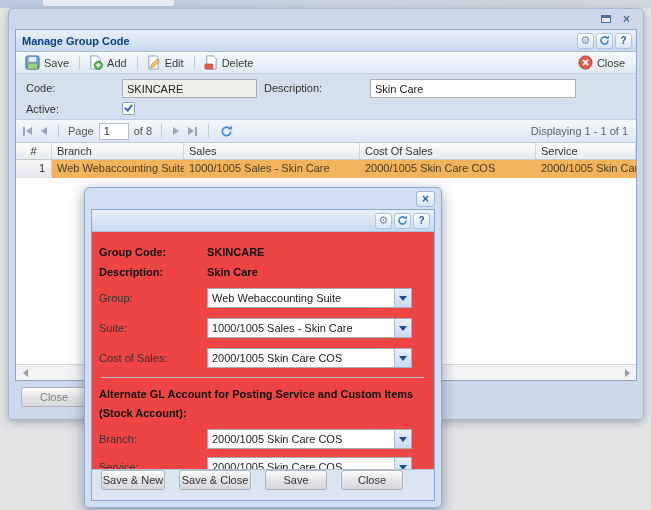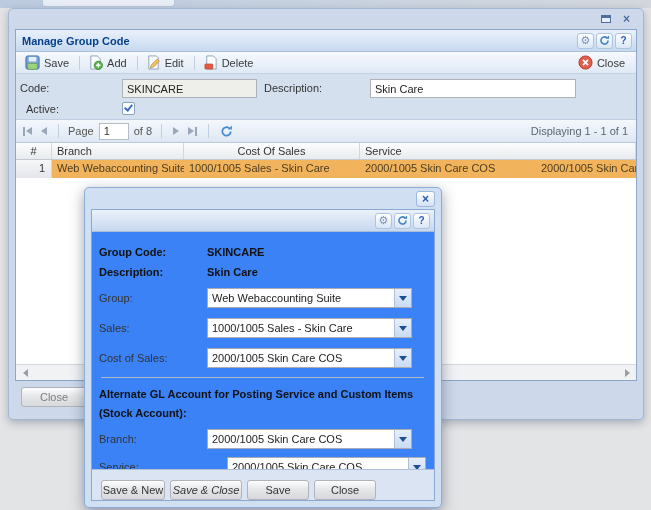--- a/index.html
+++ b/index.html
@@ -59,21 +59,21 @@
   .pg-input { width:30px; height:17px; border:1px solid #b5bdc8; padding:0 4px; font-size:11px;
     font-family:"Liberation Sans",sans-serif; color:#333; background:#fff; }
   .displaying { margin-left:auto; color:#5c6670; padding-right:3px; }
 
   .grid-hd { height:17px; flex:0 0 17px; display:flex; background:linear-gradient(#fcfdfe,#e8ebef);
     border-bottom:1px solid #c5c9d0; color:#333; }
   .gh-cell { border-right:1px solid #d3d6dc; padding:2px 5px; white-space:nowrap; overflow:hidden; }
   .gh-num { width:36px; flex:0 0 36px; text-align:center; }
   .gh-branch { width:132px; flex:0 0 132px; }
   .gh-sales { width:176px; flex:0 0 176px; }
-  .gh-cos { width:176px; flex:0 0 176px;text-align:center; }
+  .gh-cos { width:176px; flex:0 0 176px; }
   .gh-service { flex:1; }
 
   .grid-row { height:18px; flex:0 0 18px; display:flex; background:#f1b45c; color:#4d3d20; }
   .row-num { width:36px; flex:0 0 36px; background:linear-gradient(#f6f7f8,#e4e6ea);
     border-right:1px solid #d3d6dc; color:#333; text-align:right; padding:2px 6px; }
   .gr-cell { padding:2px 5px; white-space:nowrap; overflow:hidden; }
   .gr-branch { width:132px; flex:0 0 132px; }
   .gr-sales { width:176px; flex:0 0 176px; }
   .gr-cos { width:176px; flex:0 0 176px; }
   .gr-service { flex:1; }
@@ -94,40 +94,40 @@
 
   
   .dialog { position:absolute; left:84px; top:187px; width:358px; height:321px;
     background:#d0dff2; border:1px solid #8badd6; border-radius:5px;
     box-shadow:0 4px 14px rgba(55,68,90,.5); }
   .dlg-close { position:absolute; top:3px; right:6px; width:19px; height:16px;
     border:1px solid #9cb8dd; border-radius:3px; background:linear-gradient(#ffffff,#d4e2f4);
     color:#2a5db0; font-weight:bold; font-size:12px; line-height:14px; text-align:center; }
   .dlg-panel { position:absolute; left:6px; top:21px; right:6px; bottom:6px;
     border:1px solid #89a9d2; background:#fff; display:flex; flex-direction:column; overflow:hidden; }
-  .dlg-body { flex:1; padding:8px 8px 0 7px; background:#3b82f6; overflow:hidden; }
+  .dlg-body { flex:1; padding:8px 8px 0 7px; background:#ef4444; overflow:hidden; }
   .drow { display:flex; align-items:center; }
   .dlabel { width:108px; flex:0 0 108px; color:#333; }
   .dlabel.bold, .dvalue.bold { font-weight:bold; color:#111; }
   .static-row { margin-top:4px; height:16px; }
   .combo-row-1 { margin-top:8px; }
   .combo-row { margin-top:10px; }
   .combo { display:flex; width:205px; height:20px; border:1px solid #a9acb2; background:#fff; }
   .combo-text { flex:1; padding:3px 4px; white-space:nowrap; overflow:hidden; color:#222; }
   .combo-btn { width:17px; flex:0 0 17px; background:linear-gradient(#e6eefb,#c9dcf3);
     border-left:1px solid #aebfd8; display:flex; align-items:center; justify-content:center; }
   .chev { width:0; height:0; border-left:4px solid transparent; border-right:4px solid transparent;
     border-top:5px solid #1c4f93; }
   .dlg-hr { height:1px; background:#aeb8c6; margin:9px 2px 0 2px; border:none; }
   .alt-heading { margin-top:7px; font-weight:bold; color:#111; line-height:19px; width:330px; }
   .custom-row { margin-top:6px; }
-  .service-row { margin-top:8px;gap:20px; }
+  .service-row { margin-top:8px; }
   .dlg-ft { height:31px; flex:0 0 31px; background:#dae4f2; border-top:1px solid #aebfd8;
-    display:flex; align-items:flex-end; padding-left:9px; gap:5px; }
-  .b-savenew { width:64px; } .b-saveclose { width:72px;font-style:italic; } .b-save { width:62px; } .b-close { width:62px; }
+    display:flex; align-items:flex-start; padding-left:9px; gap:14px; }
+  .b-savenew { width:64px; } .b-saveclose { width:72px; } .b-save { width:62px; } .b-close { width:62px; }
 
   svg { display:block; }
 </style>
 </head>
 <body>
 
 <div class="screen">
   <div class="top-strip"></div>
   <div class="top-tab"></div>
 
@@ -198,21 +198,21 @@
         <div class="tbtn">
           <svg width="15" height="15" viewBox="0 0 16 16">
             <circle cx="8" cy="8" r="7" fill="#e25d4e" stroke="#b13c2e"></circle>
             <path d="M5.3 5.3l5.4 5.4M10.7 5.3l-5.4 5.4" stroke="#fff" stroke-width="1.8"></path>
           </svg>
           <span>Close</span>
         </div>
       </div>
 
       <div class="form-area">
-        <span class="flabel" style="left:4px; top:8px;">Code:</span>
+        <span class="flabel" style="left:10px; top:8px;">Code:</span>
         <input class="tfield" style="left: 106px; top: 5px; width: 135px; background: rgb(238, 238, 234);" value="SKINCARE">
         <span class="flabel" style="left:248px; top:8px;">Description:</span>
         <input class="tfield" style="left: 354px; top: 5px; width: 206px; background: rgb(255, 255, 255);" value="Skin Care">
         <span class="flabel" style="left:10px; top:29px;">Active:</span>
         <span class="checkbox" style="left:106px; top:28px;">
             <span class="tick"></span>
           </span>
       </div>
 
       <div class="paging">
@@ -241,20 +241,21 @@
             <path d="M13.2 8a5.2 5.2 0 1 1-1.7-3.9" fill="none" stroke="#4a8bd0" stroke-width="2.2"></path>
             <path d="M14.6 0.6v5h-5z" fill="#4a8bd0"></path>
           </svg>
         </span>
         <span class="displaying">Displaying 1 - 1 of 1</span>
       </div>
 
       <div class="grid-hd">
         <div class="gh-cell gh-num">#</div>
         <div class="gh-cell gh-branch">Branch</div>
+        <div class="gh-cell gh-sales">Sales</div>
         <div class="gh-cell gh-cos">Cost Of Sales</div>
         <div class="gh-cell gh-service">Service</div>
       </div>
 
       <div class="grid-row">
         <div class="row-num">1</div>
         <div class="gr-cell gr-branch">Web Webaccounting Suite</div>
         <div class="gr-cell gr-sales">1000/1005 Sales - Skin Care</div>
         <div class="gr-cell gr-cos">2000/1005 Skin Care COS</div>
         <div class="gr-cell gr-service">2000/1005 Skin Care COS</div>
@@ -311,21 +312,21 @@
         <div class="drow combo-row-1">
           <span class="dlabel">Group:</span>
           <div class="combo">
             <span class="combo-text">Web Webaccounting Suite</span>
             <span class="combo-btn">
                 <span class="chev"></span>
               </span>
           </div>
         </div>
         <div class="drow combo-row">
-          <span class="dlabel">Sales:</span>
+          <span class="dlabel">Suite:</span>
           <div class="combo">
             <span class="combo-text">1000/1005 Sales - Skin Care</span>
             <span class="combo-btn">
                 <span class="chev"></span>
               </span>
           </div>
         </div>
         <div class="drow combo-row">
           <span class="dlabel">Cost of Sales:</span>
           <div class="combo">

